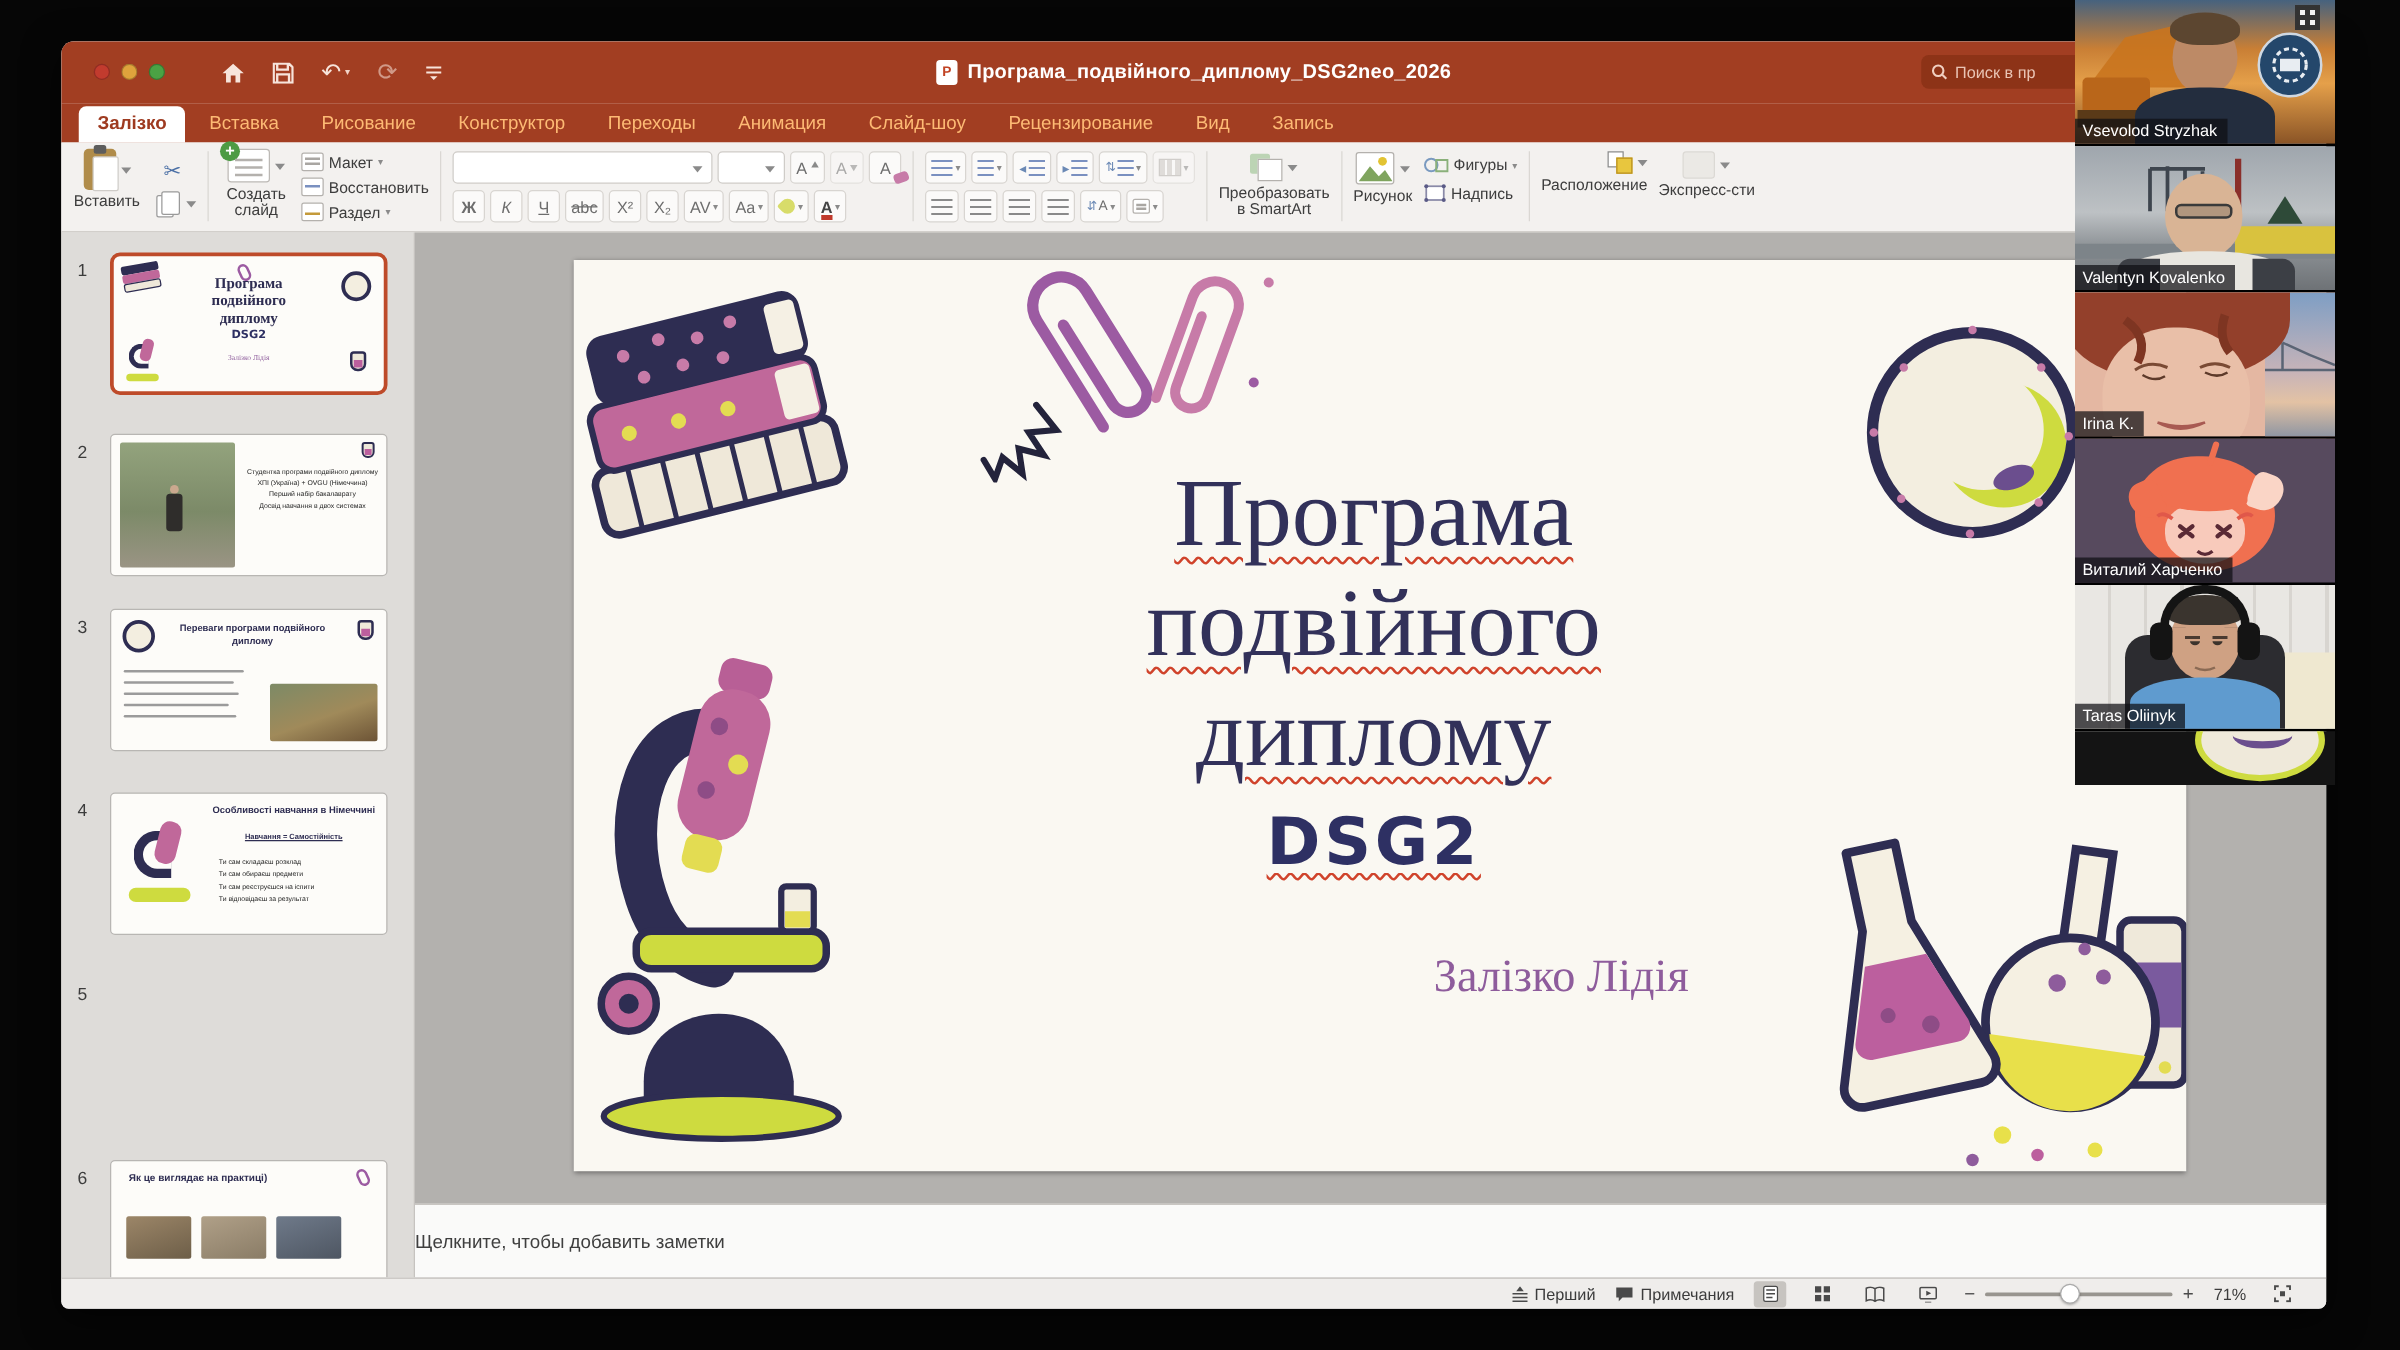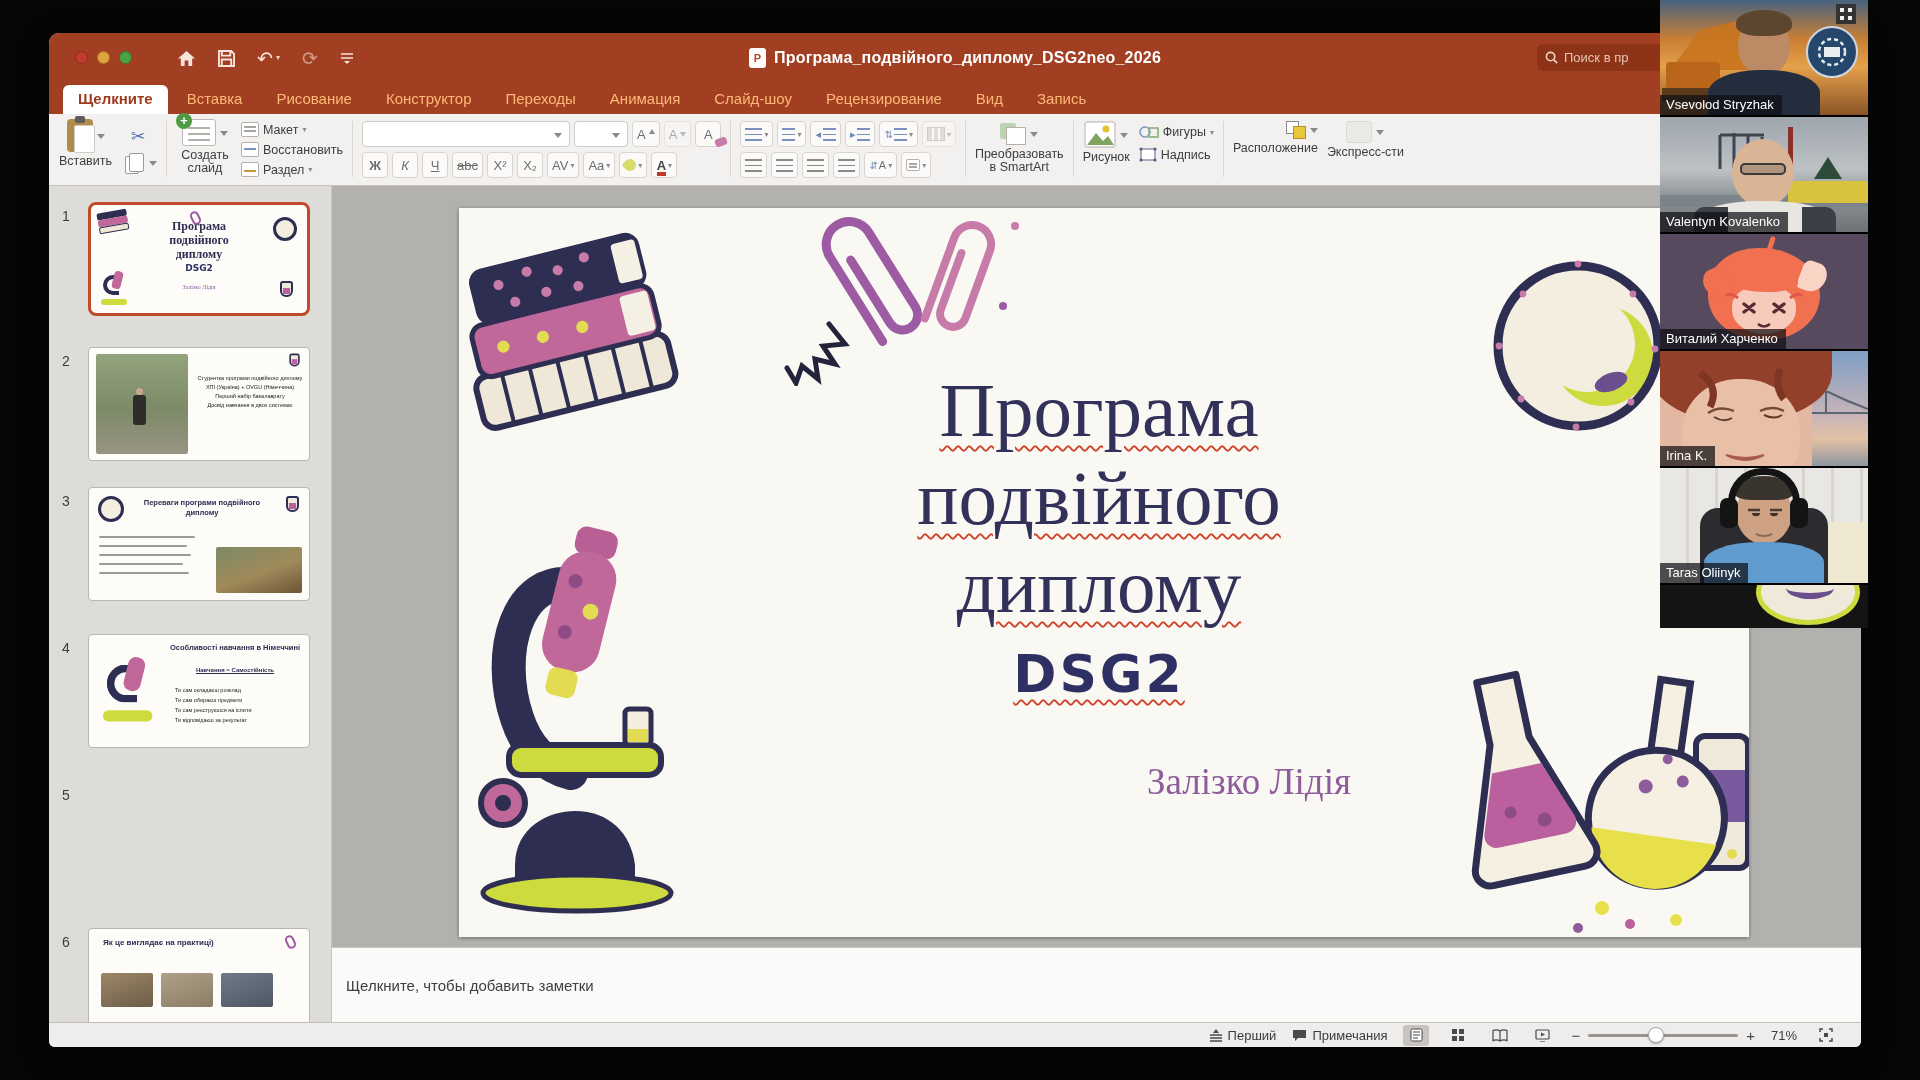--- a/index.html
+++ b/index.html
@@ -116,22 +116,22 @@
     box-shadow:0 1px 4px rgba(0,0,0,.4);overflow:hidden}
   .sl-title{position:absolute;left:320px;top:158px;width:640px;text-align:center;
     font-family:"Liberation Serif",serif;color:#32315a}
   .sl-line{font-size:77px;line-height:88px;text-decoration:underline wavy #d0432b 2px;text-underline-offset:9px}
   .sl-logo{margin-top:14px;font-size:52px;font-weight:900;letter-spacing:3px;color:#2e3063;
     font-family:"DejaVu Sans",sans-serif;text-decoration:underline wavy #d0432b 2px;text-underline-offset:7px}
   .sl-author{position:absolute;left:630px;top:552px;width:320px;text-align:center;
     font-family:"Liberation Serif",serif;font-size:37px;color:#8e5c9c}
   .deco{position:absolute}
 
-  .notes{position:absolute;left:0;bottom:0;width:100%;height:75px;background:#fafaf9;
-    border-top:1px solid #c9c6c2;display:flex;align-items:center;padding-left:14px}
+  .notes{position:absolute;left:0;bottom:0;width:100%;height:59px;background:#fafaf9;
+    border-top:1px solid #c9c6c2;display:flex;align-items:center;}
   .notes span{font-size:15px;color:#3f3f3f}
 
   
   .statusbar{position:absolute;left:0;bottom:0;width:1812px;height:25px;background:#efedeb;
     border-top:1px solid #c2bfbc;display:flex;align-items:center;font-size:13px;color:#3c3c3c}
   .statusbar .sleft{display:flex;align-items:center;gap:34px;padding-left:78px}
   .statusbar .sright{margin-left:auto;display:flex;align-items:center;gap:16px;padding-right:22px}
   .sbtn{display:flex;align-items:center;gap:5px}
   .viewbtn{width:26px;height:21px;display:flex;align-items:center;justify-content:center;border-radius:3px}
   .viewbtn.sel{background:#c7c4c0}
@@ -188,21 +188,21 @@
       <div class="tsearch">
         <svg width="13" height="13" viewBox="0 0 14 14">
             <circle cx="6" cy="6" r="4.5" fill="none" stroke="#f0cfc0" stroke-width="1.8"></circle>
             <path d="M9.5 9.5 L13 13" stroke="#f0cfc0" stroke-width="1.8"></path>
           </svg>
         <input type="text" placeholder="Поиск в пр" style="">
       </div>
     </div>
 
     <div class="tabrow">
-      <div class="tab active">Щелкните</div>
+      <div class="tab active">Залізко</div>
       <div class="tab">Вставка</div>
       <div class="tab">Рисование</div>
       <div class="tab">Конструктор</div>
       <div class="tab">Переходы</div>
       <div class="tab">Анимация</div>
       <div class="tab">Слайд-шоу</div>
       <div class="tab">Рецензирование</div>
       <div class="tab">Вид</div>
       <div class="tab">Запись</div>
     </div>
@@ -717,50 +717,50 @@
         <path d="M168 40 L182 62 H154 Z" fill="#2e4a38"></path>
       </svg>
       <div class="head" style="left:72px;top:22px;width:62px;height:68px;background:#d9b495"></div>
       <div style="position:absolute;left:80px;top:46px;width:46px;height:12px;border:2.5px solid #3a3a3a;border-radius:5px;background:rgba(60,60,60,.25)"></div>
       <div class="body-sh" style="left:40px;top:84px;width:128px;height:36px;background:#e8e6e0"></div>
       <div style="position:absolute;left:34px;top:90px;width:34px;height:30px;background:#3c3f45;border-radius:10px 0 0 0"></div>
       <div style="position:absolute;left:142px;top:90px;width:34px;height:30px;background:#3c3f45;border-radius:0 10px 0 0"></div>
       <span class="vname">Valentyn Kovalenko</span>
     </div>
 
+    <div class="vtile" style="background:#e4b7a2">
+      <div style="position:absolute;right:0;top:0;width:56px;height:117px;background:linear-gradient(180deg,#7e9ec4 0%,#c8b4b8 55%,#e3c2a4 75%,#8a93a2 100%)">
+        <svg width="56" height="117" viewBox="0 0 56 117">
+            <path d="M0 62 H56 M14 62 V40 M14 40 Q34 50 56 58" stroke="#5a6474" stroke-width="2" fill="none"></path>
+          </svg>
+      </div>
+      <div style="position:absolute;left:-8px;top:-24px;width:180px;height:96px;background:#93402b;border-radius:0 0 52% 48%"></div>
+      <div style="position:absolute;left:22px;top:28px;width:118px;height:110px;background:#e9bfa8;border-radius:48% 48% 44% 44%"></div>
+      <svg width="208" height="117" viewBox="0 0 208 117" style="position:absolute;inset:0">
+        <path d="M48 62 q12 -8 26 -2 M100 60 q12 -6 24 0" stroke="#7a4a34" stroke-width="2.4" fill="none"></path>
+        <path d="M54 66 q10 6 18 1 M104 64 q10 5 18 0" stroke="#5d3a2a" stroke-width="2" fill="none"></path>
+        <path d="M66 104 q18 10 38 0 q-18 6 -38 0" fill="#c4766d" stroke="#a85a52" stroke-width="2"></path>
+        <path d="M40 22 q20 14 10 34 M120 18 q-6 18 4 30" stroke="#7e3522" stroke-width="7" fill="none"></path>
+      </svg>
+      <span class="vname">Irina K.</span>
+    </div>
+
     <div class="vtile" style="background:#574a5e">
       <div style="position:absolute;left:48px;top:14px;width:112px;height:92px;background:#f07050;border-radius:46% 54% 50% 50%"></div>
       <div style="position:absolute;left:108px;top:2px;width:5px;height:20px;background:#f07050;border-radius:3px;transform:rotate(18deg)"></div>
       <div style="position:absolute;left:44px;top:34px;width:26px;height:30px;background:#f07050;border-radius:60% 40% 20% 80%;transform:rotate(-24deg)"></div>
       <div style="position:absolute;left:140px;top:28px;width:26px;height:30px;background:#fad5c6;border-radius:40% 60% 80% 20%;transform:rotate(20deg)"></div>
       <div style="position:absolute;left:72px;top:52px;width:64px;height:48px;background:#f8cabb;border-radius:42% 42% 50% 50%"></div>
       <svg width="208" height="117" viewBox="0 0 208 117" style="position:absolute;inset:0">
         <path d="M84 70 l10 8 m0 -8 l-10 8 M114 70 l10 8 m0 -8 l-10 8" stroke="#5a2a35" stroke-width="3.4" stroke-linecap="round"></path>
         <path d="M98 90 q6 5 12 0" stroke="#5a2a35" stroke-width="2.6" fill="none"></path>
         <path d="M78 64 q-8 -6 -12 -2 M130 64 q8 -6 12 -2" stroke="#e0584a" stroke-width="3" fill="none"></path>
       </svg>
       <div style="position:absolute;left:70px;top:40px;width:68px;height:18px;background:#f07050;border-radius:0 0 50% 60%"></div>
       <span class="vname">Виталий Харченко</span>
-    </div>
-
-    <div class="vtile" style="background:#e4b7a2">
-      <div style="position:absolute;right:0;top:0;width:56px;height:117px;background:linear-gradient(180deg,#7e9ec4 0%,#c8b4b8 55%,#e3c2a4 75%,#8a93a2 100%)">
-        <svg width="56" height="117" viewBox="0 0 56 117">
-            <path d="M0 62 H56 M14 62 V40 M14 40 Q34 50 56 58" stroke="#5a6474" stroke-width="2" fill="none"></path>
-          </svg>
-      </div>
-      <div style="position:absolute;left:-8px;top:-24px;width:180px;height:96px;background:#93402b;border-radius:0 0 52% 48%"></div>
-      <div style="position:absolute;left:22px;top:28px;width:118px;height:110px;background:#e9bfa8;border-radius:48% 48% 44% 44%"></div>
-      <svg width="208" height="117" viewBox="0 0 208 117" style="position:absolute;inset:0">
-        <path d="M48 62 q12 -8 26 -2 M100 60 q12 -6 24 0" stroke="#7a4a34" stroke-width="2.4" fill="none"></path>
-        <path d="M54 66 q10 6 18 1 M104 64 q10 5 18 0" stroke="#5d3a2a" stroke-width="2" fill="none"></path>
-        <path d="M66 104 q18 10 38 0 q-18 6 -38 0" fill="#c4766d" stroke="#a85a52" stroke-width="2"></path>
-        <path d="M40 22 q20 14 10 34 M120 18 q-6 18 4 30" stroke="#7e3522" stroke-width="7" fill="none"></path>
-      </svg>
-      <span class="vname">Irina K.</span>
     </div>
 
     <div class="vtile" style="background:repeating-linear-gradient(90deg,#e9e7e3 0 26px,#d8d5d0 26px 29px)">
       <div style="position:absolute;right:0;top:54px;width:52px;height:63px;background:#efe8d0"></div>
       <div style="position:absolute;left:40px;top:40px;width:128px;height:77px;background:#2c2c30;border-radius:18px 18px 0 0"></div>
       <div class="head" style="left:76px;top:14px;width:56px;height:62px;background:#cfa183"></div>
       <div style="position:absolute;left:74px;top:8px;width:60px;height:24px;background:#3a342e;border-radius:50% 50% 30% 30%"></div>
       <div style="position:absolute;left:68px;top:0px;width:72px;height:34px;border:7px solid #141414;border-bottom:none;border-radius:40px 40px 0 0"></div>
       <div style="position:absolute;left:60px;top:30px;width:18px;height:30px;background:#141414;border-radius:7px"></div>
       <div style="position:absolute;left:130px;top:30px;width:18px;height:30px;background:#141414;border-radius:7px"></div>

